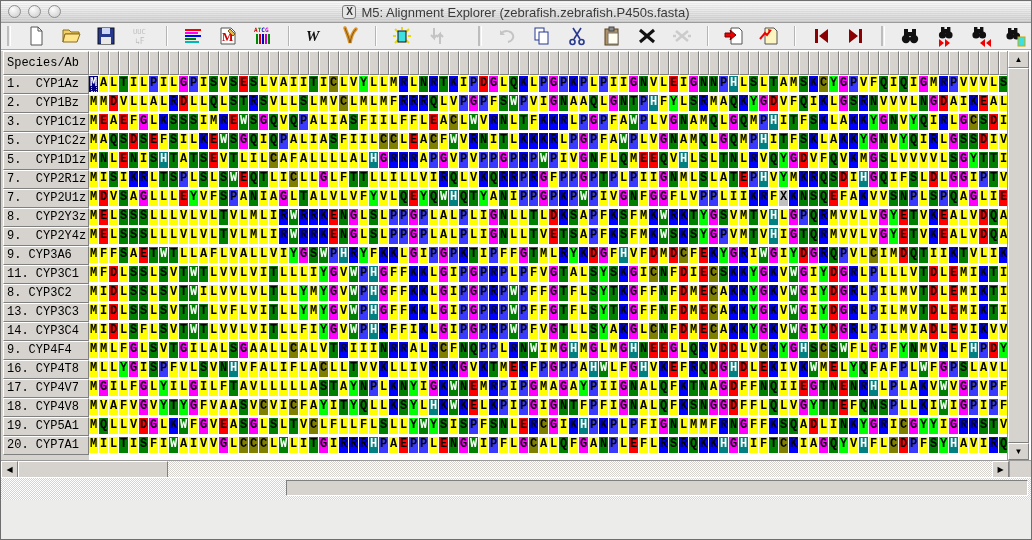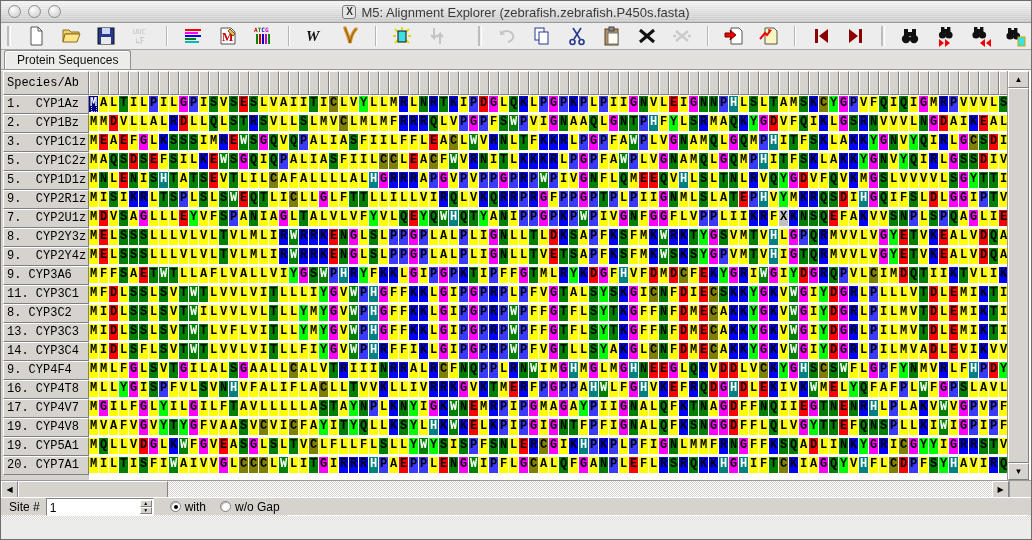--- a/index.html
+++ b/index.html
@@ -322,46 +322,43 @@
               <rect x="7" y="5" width="4" height="4"></rect>
               <circle cx="6" cy="11" r="3.6"></circle>
               <circle cx="12.5" cy="11" r="3.6"></circle>
             </g>
             <rect x="14" y="12" width="7" height="9" fill="#3ce0e0" stroke="#c9a800"></rect>
           </svg>
         </button>
       </div>
   </div>
 
-  <div class="tabbar">
-    <div class="tab">Protein Sequences</div>
-  </div>
 
   <div class="content">
     <div class="names-col">
       <div class="corner-cell">Species/Ab</div>
       <div id="name-cells">
           <div class="name-cell">1.  CYP1Az</div>
           <div class="name-cell">2.  CYP1Bz</div>
           <div class="name-cell">3.  CYP1C1z</div>
           <div class="name-cell">5.  CYP1C2z</div>
           <div class="name-cell">5.  CYP1D1z</div>
-          <div class="name-cell">9.  CYP2R1z</div>
+          <div class="name-cell">7.  CYP2R1z</div>
           <div class="name-cell">7.  CYP2U1z</div>
           <div class="name-cell">8.  CYP2Y3z</div>
           <div class="name-cell">9.  CYP2Y4z</div>
           <div class="name-cell">9. CYP3A6</div>
           <div class="name-cell">11. CYP3C1</div>
           <div class="name-cell">8. CYP3C2</div>
           <div class="name-cell">13. CYP3C3</div>
           <div class="name-cell">14. CYP3C4</div>
           <div class="name-cell">9. CYP4F4</div>
           <div class="name-cell">16. CYP4T8</div>
           <div class="name-cell">17. CYP4V7</div>
-          <div class="name-cell">19. CYP4V8</div>
+          <div class="name-cell">18. CYP4V8</div>
           <div class="name-cell">19. CYP5A1</div>
           <div class="name-cell">20. CYP7A1</div>
         </div>
     </div>
     <div class="grid-area">
       <div class="hdr-row" id="hdr-row">
           <div class="hdr-cell"></div>
           <div class="hdr-cell"></div>
           <div class="hdr-cell"></div>
           <div class="hdr-cell"></div>
@@ -2347,31 +2344,15 @@
   <div class="hscroll">
     <button class="h-btn">◀</button>
     <div class="h-thumb"></div>
     <div class="h-track"></div>
     <button class="h-btn">▶</button>
     <div class="h-corner"></div>
   </div>
 
   <div class="statusbar">
     <div class="status-panel"></div>
-    <div class="status-face">
-      <span class="site-label">Site #</span>
-      <div class="site-input">
-        <span>1</span>
-        <span class="spinner">
-          <button class="spin-btn">▲</button>
-          <button class="spin-btn">▼</button>
-        </span>
-      </div>
-      <div class="radio-group" id="radio-group">
-          <span class="radio checked"></span>
-          <span class="radio-label">with</span>
-          <span class="radio"></span>
-          <span class="radio-label">w/o Gap</span>
-        </div>
-    </div>
   </div>
 
 </div>
 
 </body></html>

